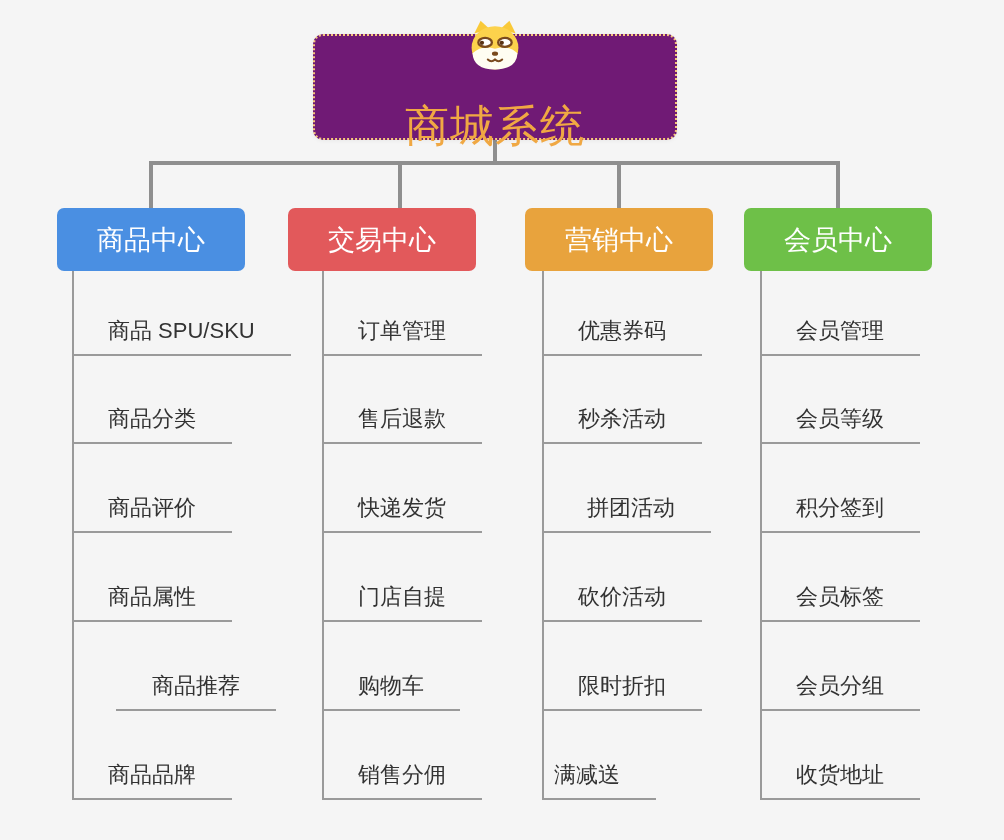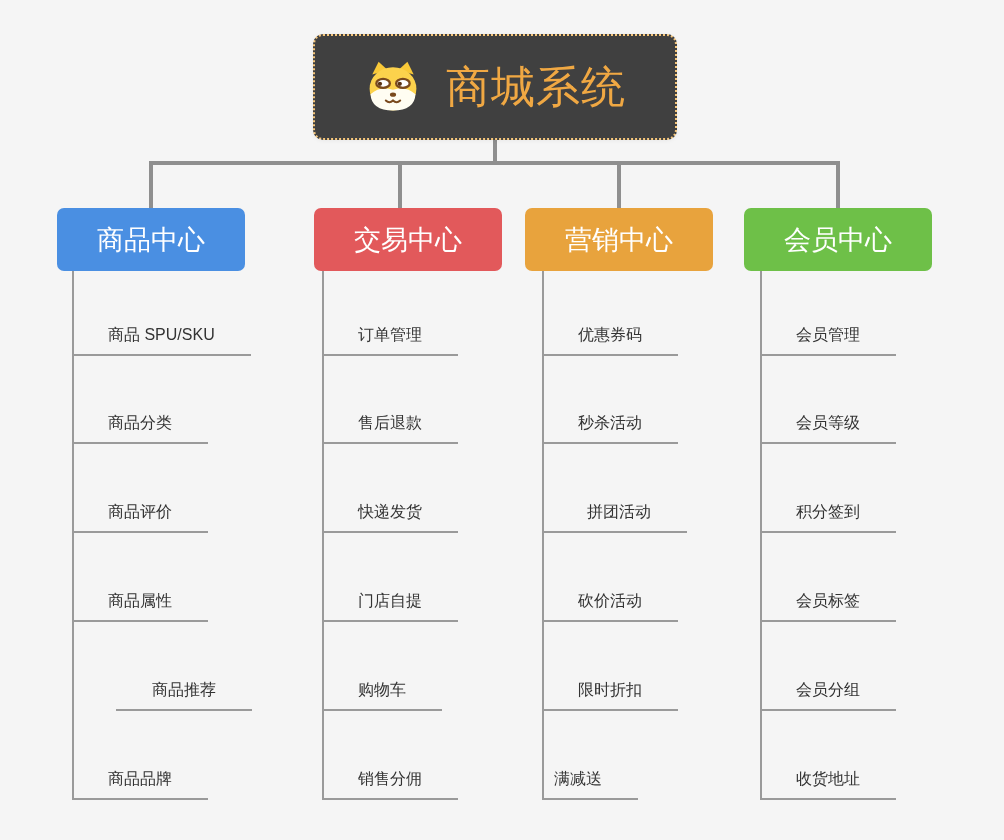--- a/index.html
+++ b/index.html
@@ -10,27 +10,28 @@
   .canvas{
     position:relative;
     width:1004px;height:840px;
     background:#f5f5f5;
     overflow:hidden;
     margin:0 auto;
   }
   
   .root-node{
     position:absolute;left:313px;top:34px;width:364px;height:106px;
-    background:#404040;
+    background:#701a75;
     border:2px dotted #f6c77c;
     border-radius:10px;
     box-sizing:border-box;
     display:flex;align-items:center;justify-content:center;gap:24px;
     box-shadow:0 1px 4px rgba(0,0,0,0.05);
     cursor:pointer;
+    flex-direction:column;
   }
   .root-title{
     font-size:44px;
     color:#f0a843;
     letter-spacing:1px;
     white-space:nowrap;
   }
   .root-icon{width:58px;height:54px;flex:0 0 auto;}
   
   .conn{position:absolute;background:#8f8f8f;}
@@ -38,32 +39,32 @@
   
   .branch{
     position:absolute;top:208px;width:188px;height:63px;
     border-radius:7px;
     display:flex;align-items:center;justify-content:center;
     color:#ffffff;font-size:27px;
     cursor:pointer;
     white-space:nowrap;
   }
   .branch.b1{left:57px;background:#4a8fe2;}
-  .branch.b2{left:314px;background:#e2595b;align-items:center;}
+  .branch.b2{left:288px;background:#e2595b;align-items:center;}
   .branch.b3{left:525px;background:#e8a33d;}
   .branch.b4{left:744px;background:#6ec048;}
   
   .leaf{
     position:absolute;
     height:46px;
     box-sizing:border-box;
     padding:0 36px 8px 36px;
     display:flex;align-items:flex-end;justify-content:center;
     border-bottom:2px solid #9a9a9a;
-    font-size:16px;color:#333333;
+    font-size:22px;color:#333333;
     white-space:nowrap;
     cursor:pointer;
   }
 </style>
 </head>
 <body>
 
 <div class="canvas">
 
   <div class="conn" style="left:493px;top:138px;width:4px;height:25px;"></div>

